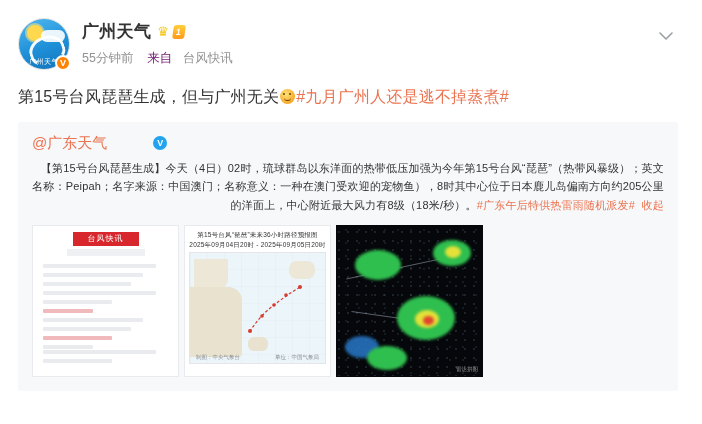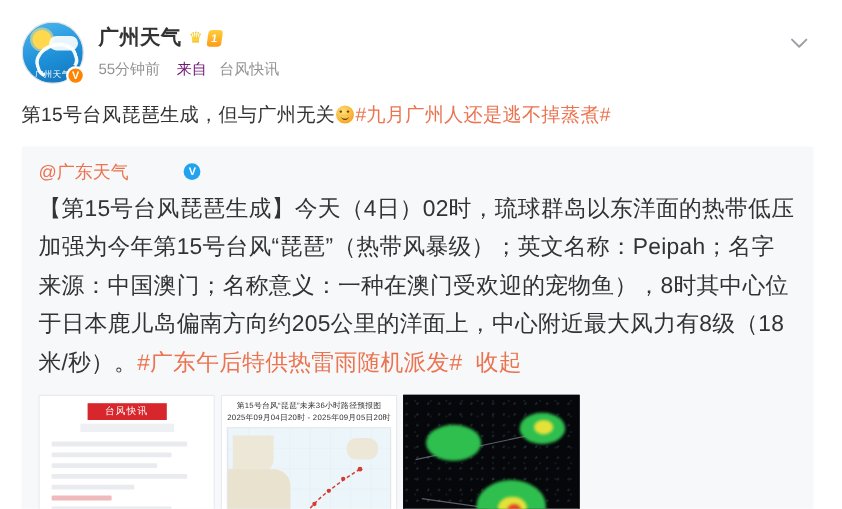--- a/index.html
+++ b/index.html
@@ -216,24 +216,25 @@
     height: 14px;
     border-radius: 50%;
     background: #21a3f0;
     color: #fff;
     font-size: 9px;
     line-height: 14px;
     text-align: center;
     font-weight: bold;
   }
   .rt-text {
-    font-size: 19px;
+    font-size: 11px;
     line-height: 1.68;
     color: #333333;
     letter-spacing: .2px;
+    text-align: right;
   }
   .rt-text .topic { color: #eb7350; }
   .rt-text .collapse { color: #eb7350; cursor: pointer; }
 
   .thumbs {
     margin-top: 11px;
     display: flex;
     gap: 5px;
   }
   .thumb {

